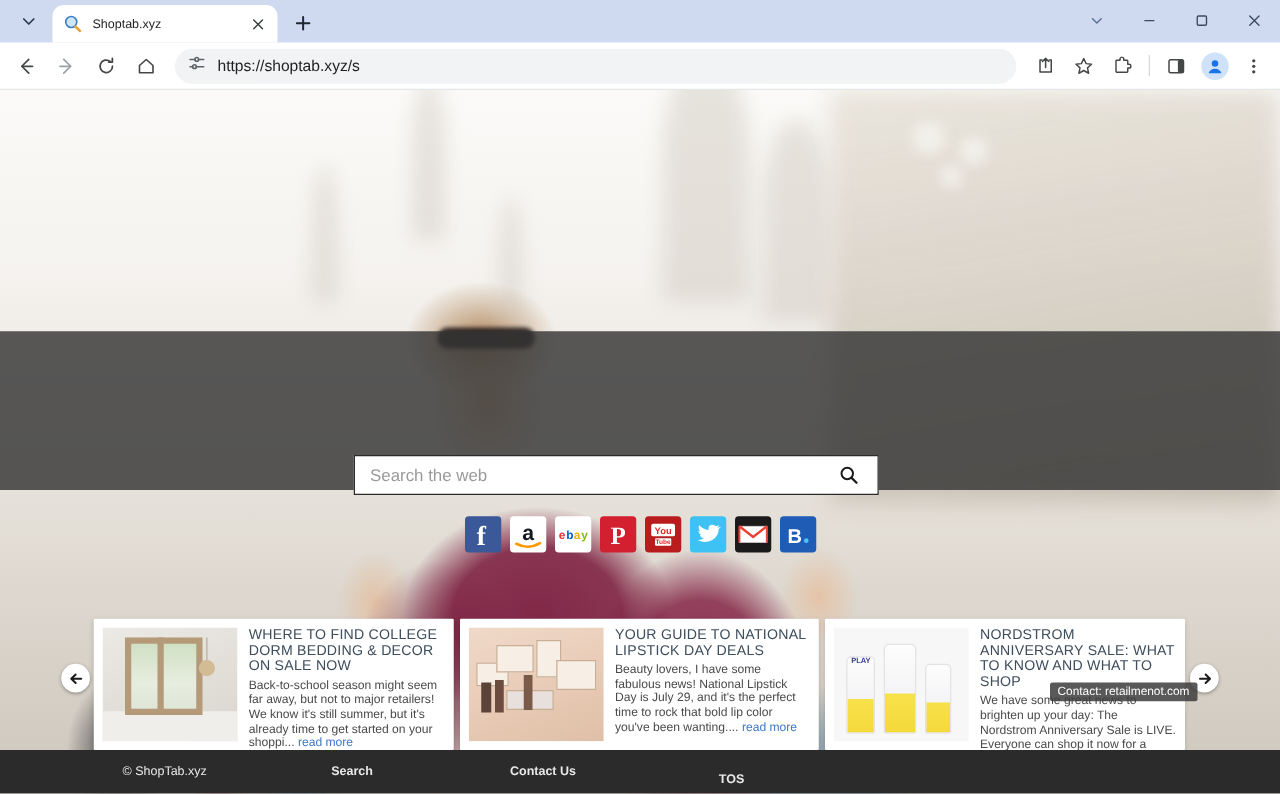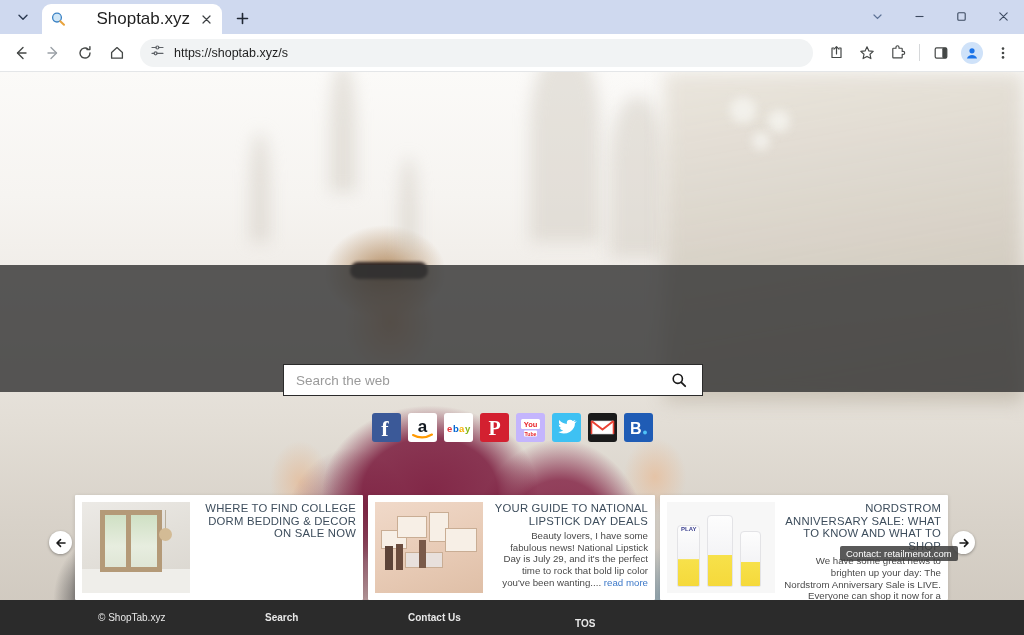--- a/index.html
+++ b/index.html
@@ -20,23 +20,22 @@
     width:34px; height:28px; display:flex; align-items:center; justify-content:center;
     margin-bottom:3px; border-radius:6px; color:#1f2733;
   }
   .tab {
     width:180px; height:30px; background:#fff; border-radius:9px 9px 0 0;
     display:flex; align-items:center; padding:0 8px; gap:8px; position:relative;
     margin-left:2px;
   }
   .tab-favicon { width:16px; height:16px; flex:0 0 16px; position:relative; }
   .tab-title {
-    font-size:17px; color:#1f1f1f; flex:1; white-space:nowrap; overflow:hidden;
+    font-size:10px; color:#1f1f1f; flex:1; white-space:nowrap; overflow:hidden;
     text-overflow:ellipsis;
-    text-align:right;
   }
   .tab-close { width:16px; height:16px; display:flex; align-items:center; justify-content:center; color:#3c4043; }
   .newtab {
     width:28px; height:28px; margin-left:6px; margin-bottom:2px;
     display:flex; align-items:center; justify-content:center; color:#1f2733;
     border-radius:50%;
   }
   .wincontrols {
     position:absolute; right:0; top:0; height:32px; display:flex; align-items:center;
   }
@@ -124,21 +123,20 @@
     width:29px; height:29px; border-radius:3px; display:flex; align-items:center;
     justify-content:center; overflow:hidden; position:relative;
   }
 
   
   .carousel { position:absolute; left:0; top:323px; width:1024px; height:212px; }
   .card {
     position:absolute; top:100px; height:105px; background:#fff;
     display:flex; padding:7px; gap:9px; border-radius:1px;
     box-shadow:0 1px 4px rgba(0,0,0,.14);
-    text-align:right;
   }
   .card-1 { left:75px;  width:288px; }
   .card-2 { left:368px; width:287px; }
   .card-3 { left:660px; width:288px; }
   .card-thumb { width:108px; height:91px; flex:0 0 108px; position:relative; overflow:hidden; }
   .card-body { flex:1; min-width:0; }
   .card-title {
     font-size:11.3px; line-height:12.6px; color:#3d4d5c; letter-spacing:.2px;
     text-transform:uppercase; margin-bottom:3px;
   }
@@ -378,21 +376,21 @@
           <text x="21" y="18.5" font-family="Liberation Sans, sans-serif" font-size="9.5" font-weight="bold" fill="#86b817">y</text>
         </svg>
       </div>
 
       <div class="sc" style="background:#d32030;">
         <svg width="29" height="29" viewBox="0 0 29 29">
             <text x="14.5" y="22" font-family="Liberation Serif, serif" font-size="20" font-weight="bold" fill="#fff" text-anchor="middle">P</text>
           </svg>
       </div>
 
-      <div class="sc" style="background:#c4b5fd;">
+      <div class="sc" style="background:#b91c1c;">
         <svg width="29" height="29" viewBox="0 0 29 29">
           <rect x="5" y="6" width="19" height="10" rx="1.5" fill="#fff"></rect>
           <text x="14.5" y="14" font-family="Liberation Sans, sans-serif" font-size="7.5" font-weight="bold" fill="#e8262b" text-anchor="middle">You</text>
           <rect x="8" y="17.5" width="13" height="6" rx="1" fill="#fff"></rect>
           <text x="14.5" y="22.5" font-family="Liberation Sans, sans-serif" font-size="5.2" font-weight="bold" fill="#e8262b" text-anchor="middle">Tube</text>
         </svg>
       </div>
 
       <div class="sc" style="background:#3ec1f3;">
         <svg width="29" height="29" viewBox="0 0 29 29">
@@ -434,20 +432,21 @@
           <div class="th-dorm">
             <div class="bed"></div>
             <div class="win"></div>
             <div class="winbar"></div>
             <div class="lampcord"></div>
             <div class="lampd"></div>
           </div>
         </div>
         <div class="card-body">
           <div class="card-title">WHERE TO FIND COLLEGE DORM BEDDING &amp; DECOR ON SALE NOW</div>
+          <div class="card-text"><span>Back-to-school season might seem far away, but not to major retailers! We know it's still summer, but it's already time to get started on your shoppi...</span> <span class="card-more">read more</span></div>
         </div>
       </div>
 
       <div class="card card-2">
         <div class="card-thumb">
           <div class="th-lip">
             <i style="left:6px;top:28px;width:26px;height:19px;"></i>
             <i style="left:22px;top:14px;width:30px;height:22px;"></i>
             <i style="left:54px;top:10px;width:20px;height:30px;"></i>
             <i style="left:70px;top:26px;width:32px;height:24px;"></i>

